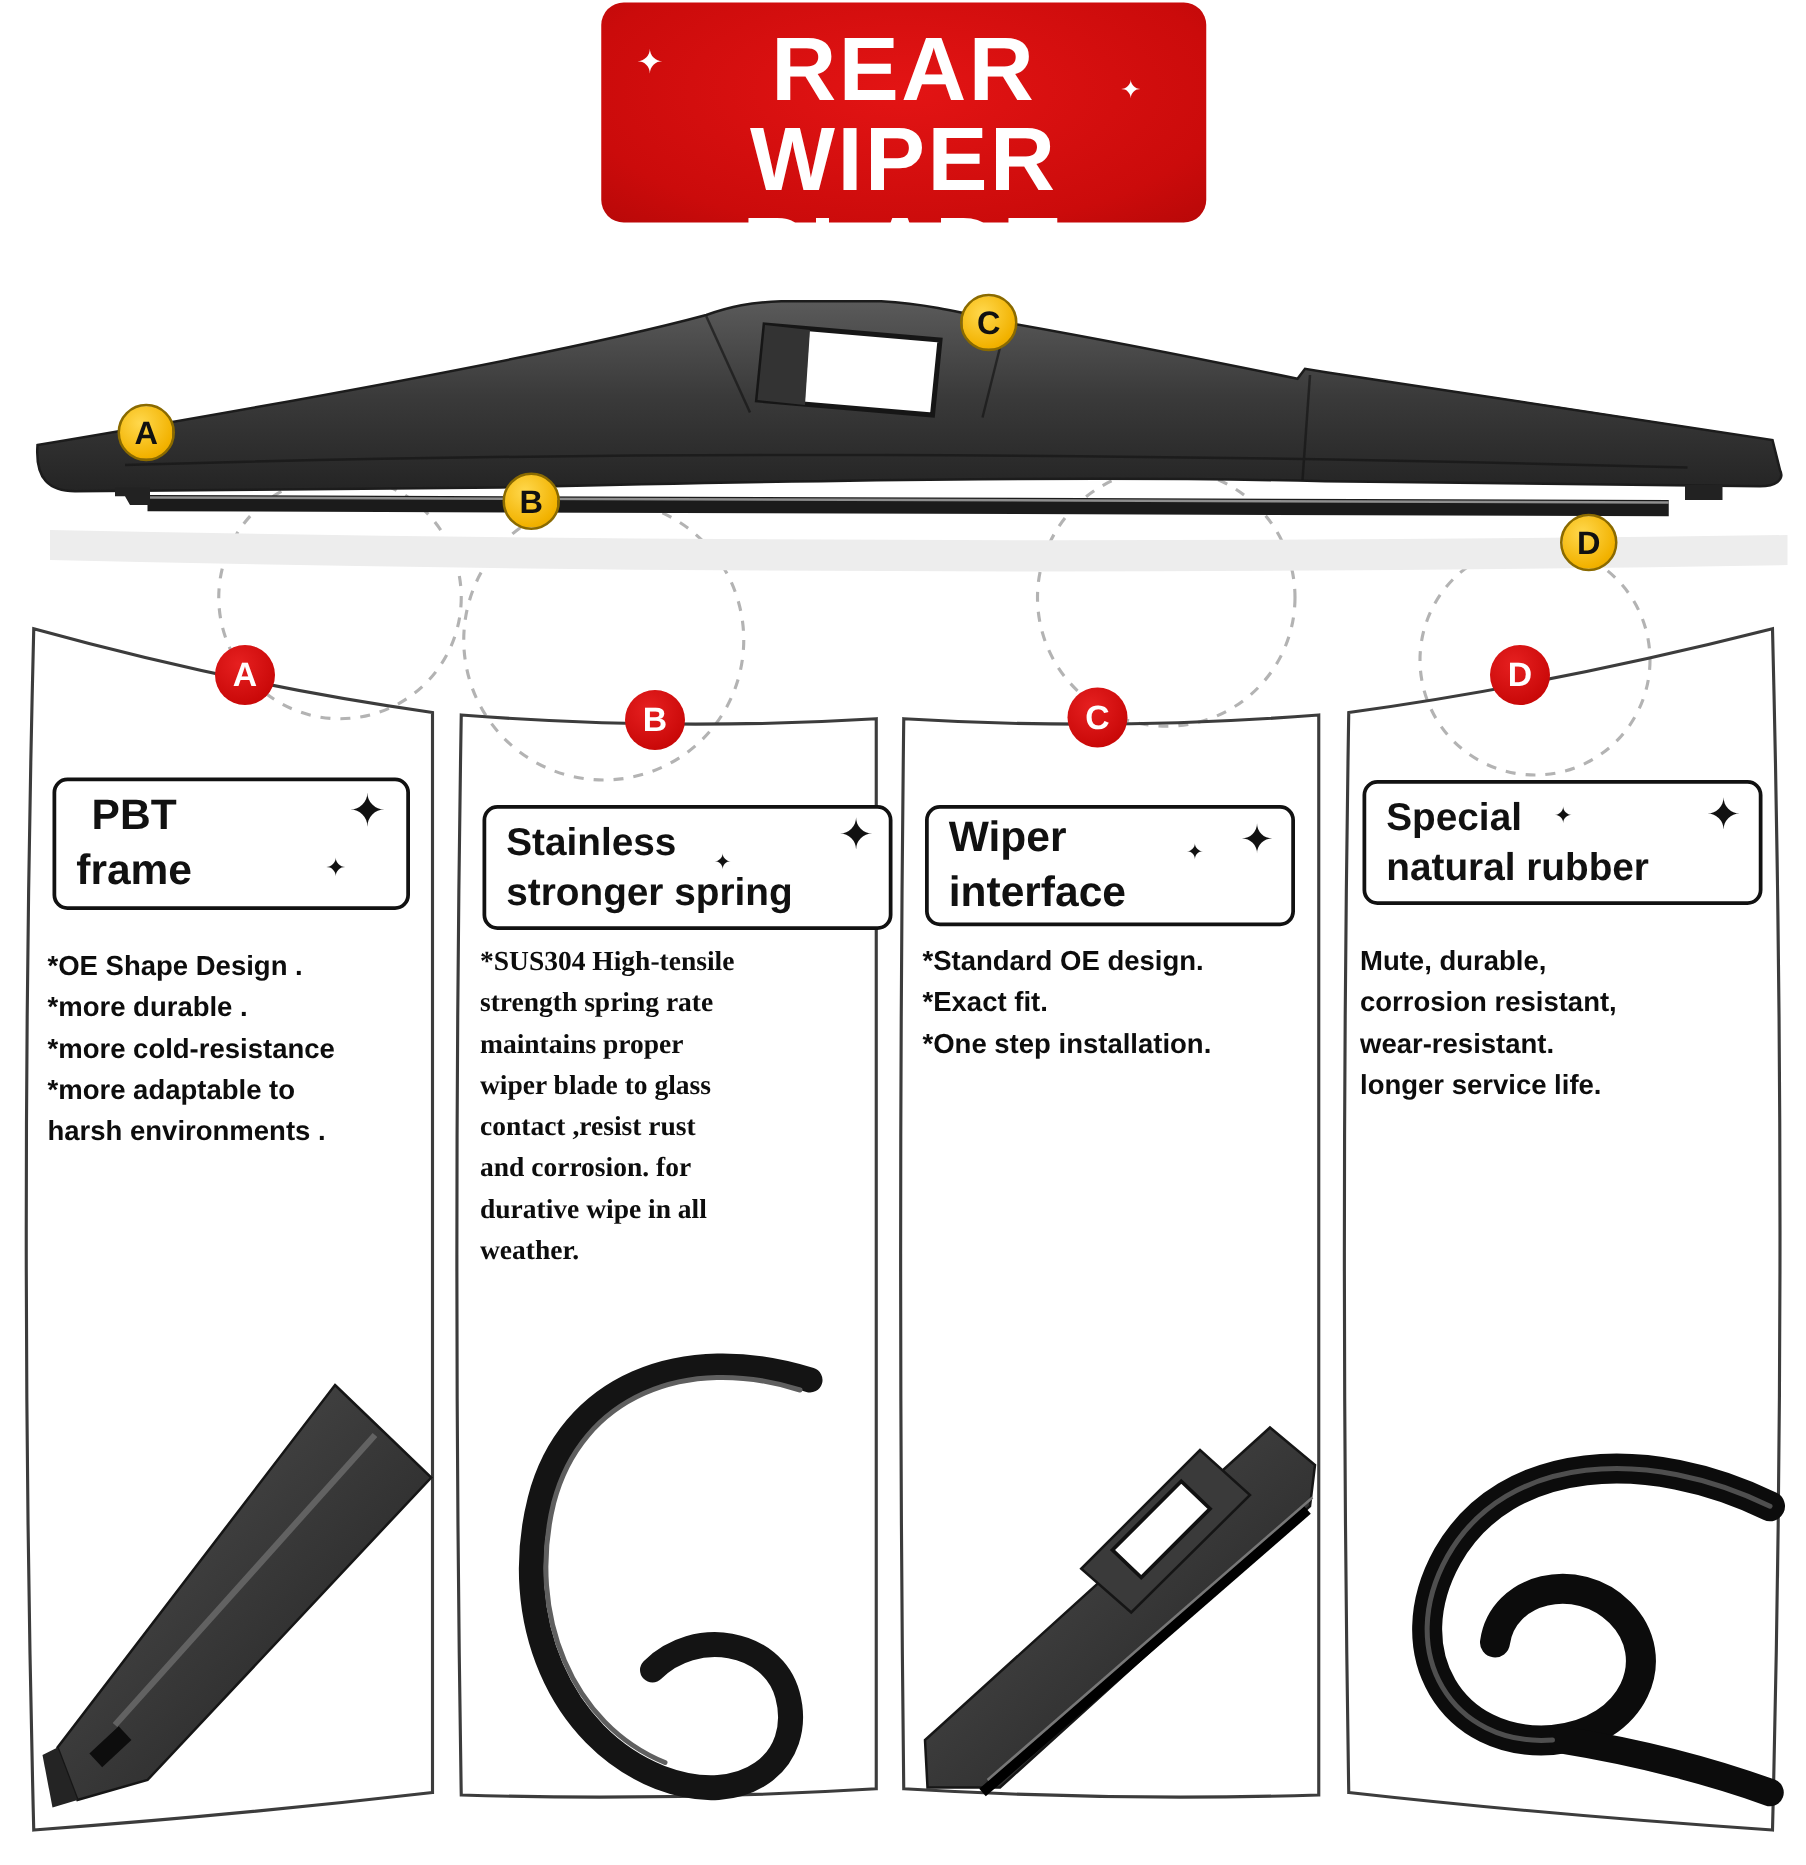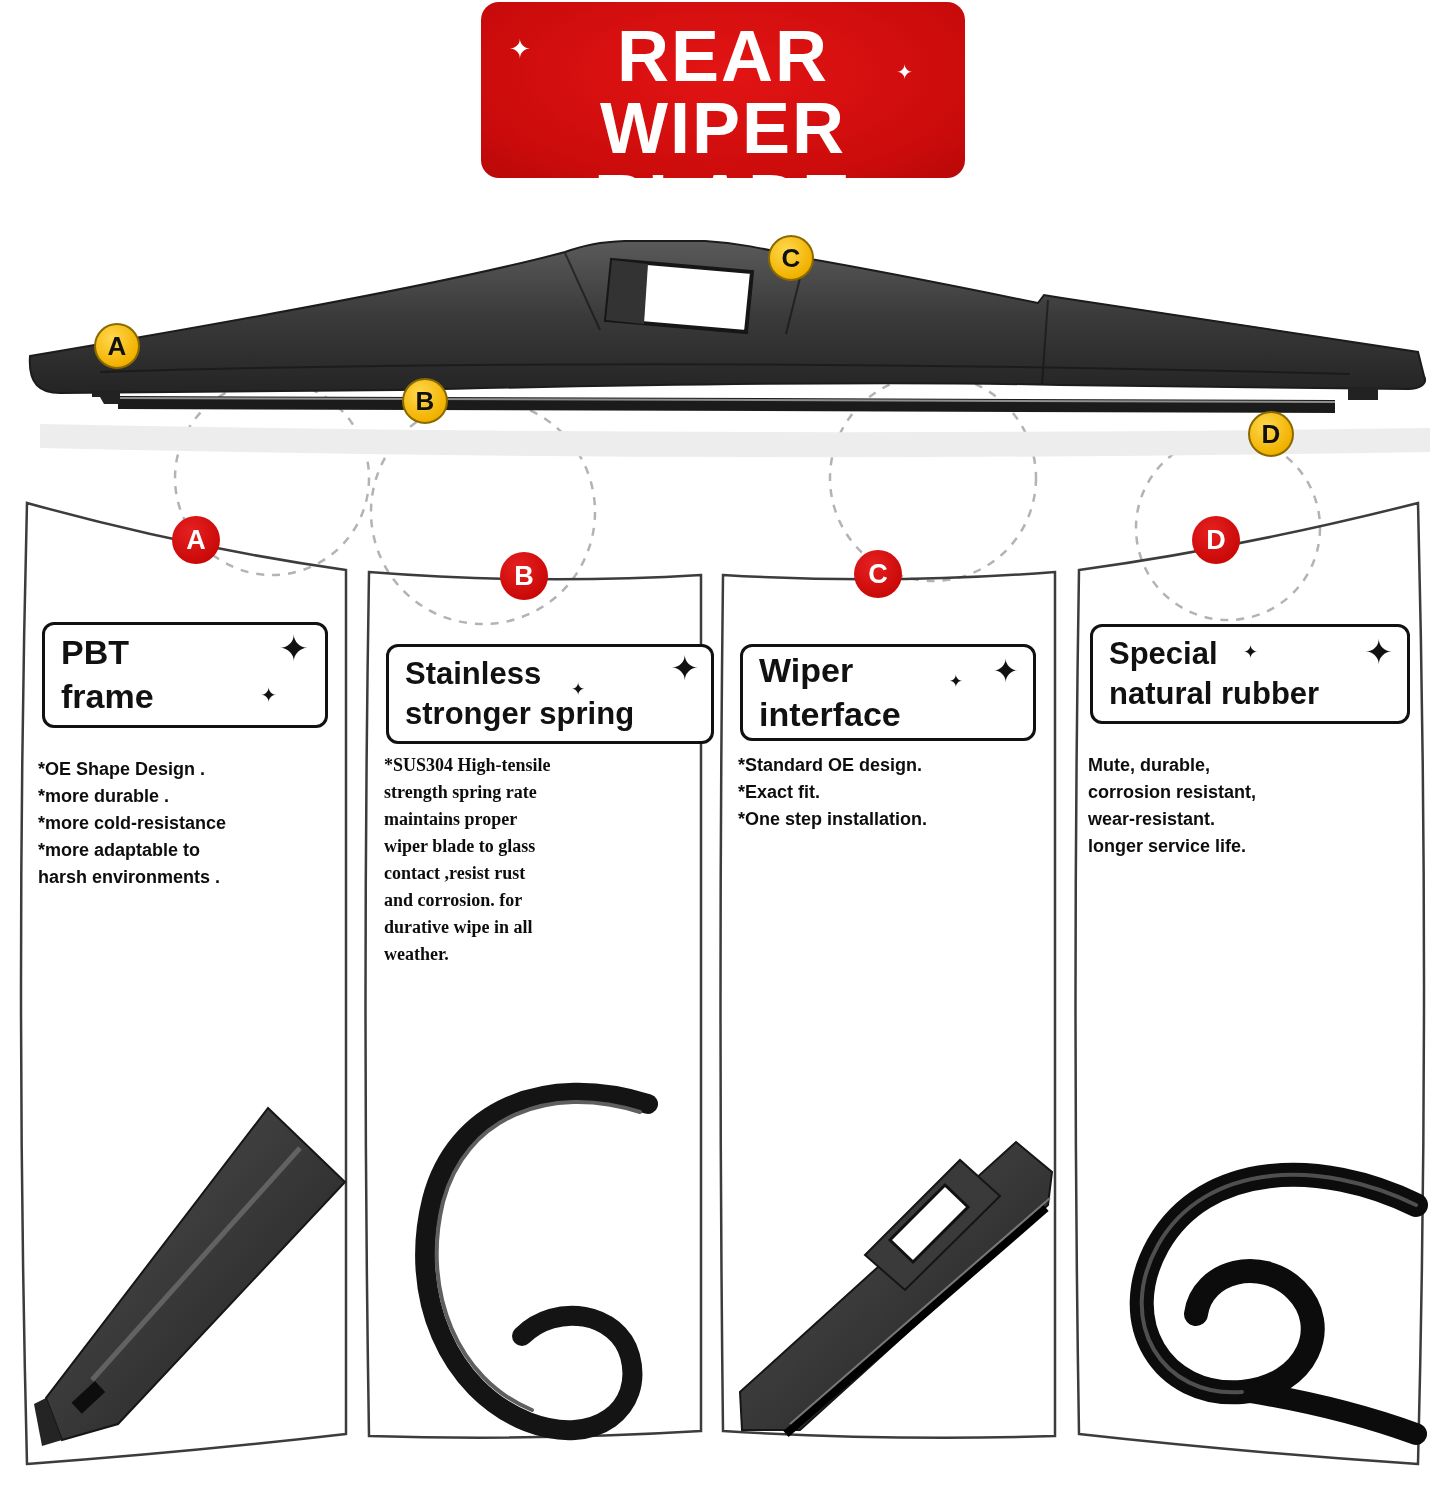--- a/index.html
+++ b/index.html
@@ -42,21 +42,21 @@
   .tbox{
     position:absolute;border:3px solid #111;border-radius:12px;background:#ffffff;
     box-sizing:border-box;display:flex;align-items:center;
   }
   .tbox .ttext{
     font-weight:bold;font-size:34px;line-height:1.28;padding-left:16px;white-space:pre-line;
   }
 
   
   .desc{
-    position:absolute;font-weight:bold;font-size:18px;line-height:1.5;
+    position:absolute;font-weight:bold;font-size:22px;line-height:1.5;
     white-space:pre-line;color:#0d0d0d;
   }
 </style>
 </head>
 <body>
 
 <div class="page">
 
   <svg class="art" viewBox="0 0 1445 1492" xmlns="http://www.w3.org/2000/svg">
     <defs>
@@ -158,21 +158,21 @@
   <div class="marker" style="left:94px;top:323px;">A</div>
   <div class="marker" style="left:402px;top:378px;">B</div>
   <div class="marker" style="left:768px;top:235px;">C</div>
   <div class="marker" style="left:1248px;top:411px;">D</div>
 
   <div class="pbadge" style="left:172px;top:516px;">A</div>
   <div class="pbadge" style="left:500px;top:552px;">B</div>
   <div class="pbadge" style="left:854px;top:550px;">C</div>
   <div class="pbadge" style="left:1192px;top:516px;">D</div>
 
-  <div class="tbox" style="left:42px;top:622px;width:286px;height:106px;">
+  <div class="tbox" style="left:42px;top:622px;width:286px;height:106px;text-align:center;">
     <div class="ttext">PBT
 frame</div>
     <span class="spark k" style="right:16px;top:6px;font-size:36px;">✦</span>
     <span class="spark k" style="right:48px;top:60px;font-size:20px;">✦</span>
   </div>
 
   <div class="tbox" style="left:386px;top:644px;width:328px;height:100px;">
     <div class="ttext" style="font-size:31px;">Stainless
 stronger spring</div>
     <span class="spark k" style="right:12px;top:4px;font-size:34px;">✦</span>

